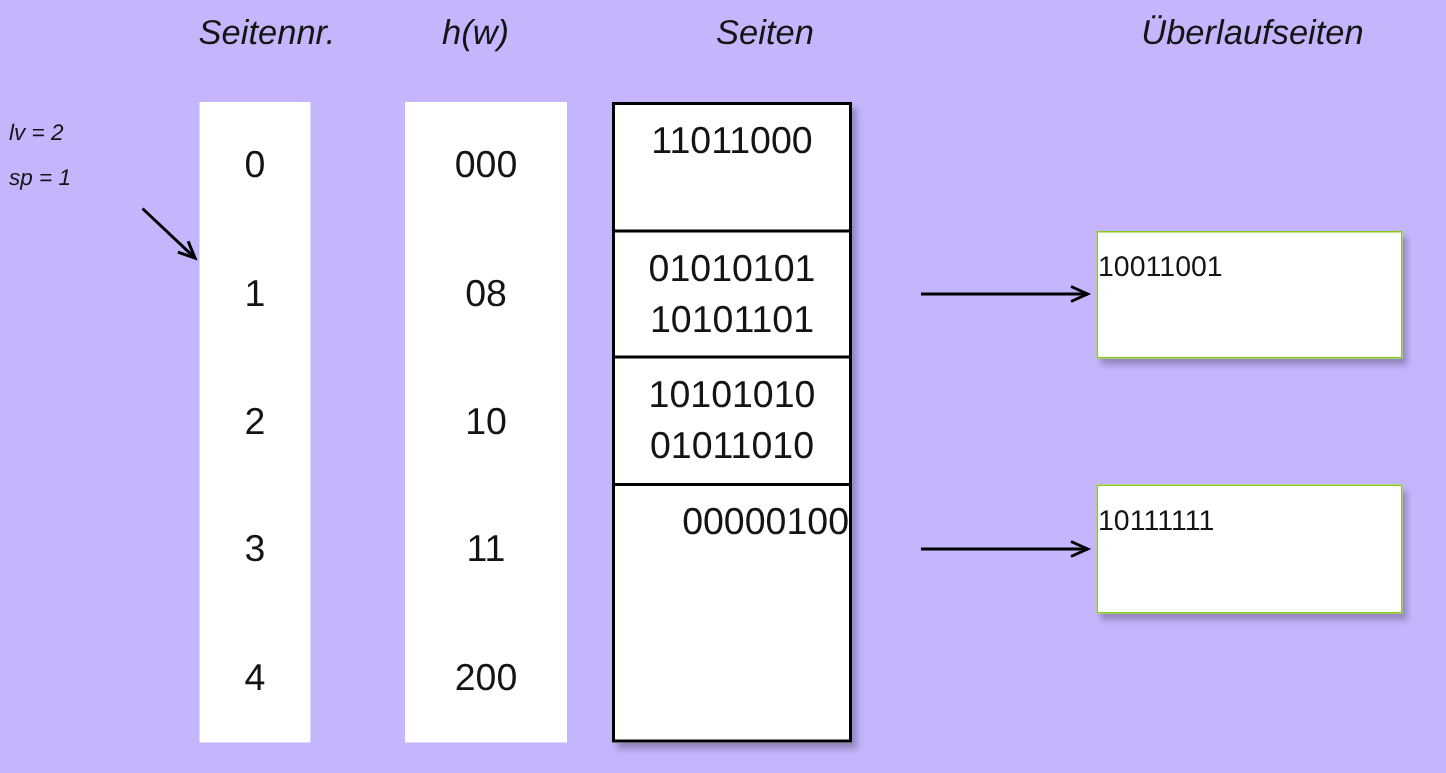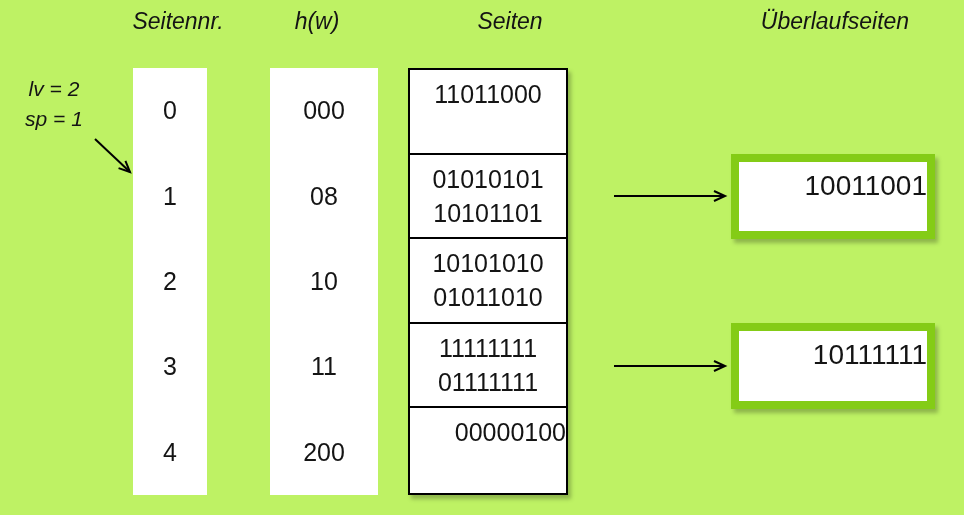--- a/index.html
+++ b/index.html
@@ -7,21 +7,21 @@
   body {
     font-family: "Liberation Sans", sans-serif;
     background: #f5f5f5;
     color: #141414;
     overflow: hidden;
   }
   .canvas {
     position: relative;
     width: 964px;
     height: 515px;
-    background: #bef264;
+    background: #c4b5fd;
   }
   
   .hdr {
     position: absolute;
     top: 8px;
     transform: translateX(-50%);
     font-style: italic;
     font-size: 23px;
     white-space: nowrap;
     color: #141414;
@@ -30,23 +30,22 @@
   .hdr-hw       { left: 317px; }
   .hdr-seiten   { left: 510px; }
   .hdr-ueberlauf{ left: 835px; }
 
   
   .annotation {
     position: absolute;
     left: 6px;
     top: 74px;
     width: 96px;
-    text-align: center;
     font-style: italic;
-    font-size: 21px;
+    font-size: 15px;
     line-height: 30px;
   }
 
   
   .strip {
     position: absolute;
     top: 68px;
     height: 427px;
     background: #ffffff;
     display: flex;
@@ -83,25 +82,25 @@
   }
   .page-cell:last-child { border-bottom: none; text-align: right; }
   .bin { display: block; }
 
   
   .overflow-box {
     position: absolute;
     left: 731px;
     width: 204px;
     background: #ffffff;
-    border: 8px solid #84cc16;
+    border: 1px solid #84cc16;
     box-shadow: 3px 4px 4px rgba(0,0,0,0.25);
-    text-align: right;
+    text-align: left;
     padding-top: 7px;
-    font-size: 28px;
+    font-size: 19px;
     line-height: 34px;
   }
   .overflow-1 { top: 154px; height: 85px; }
   .overflow-2 { top: 323px; height: 86px; }
 
   
   .arrow-layer {
     position: absolute;
     left: 0; top: 0;
     width: 964px; height: 515px;
@@ -145,24 +144,20 @@
     </div>
     <div class="page-cell">
       <span class="bin">01010101</span>
       <span class="bin">10101101</span>
     </div>
     <div class="page-cell">
       <span class="bin">10101010</span>
       <span class="bin">01011010</span>
     </div>
     <div class="page-cell">
-      <span class="bin">11111111</span>
-      <span class="bin">01111111</span>
-    </div>
-    <div class="page-cell">
       <span class="bin">00000100</span>
     </div>
   </div>
 
   <div class="overflow-box overflow-1">
     <span class="bin">10011001</span>
   </div>
   <div class="overflow-box overflow-2">
     <span class="bin">10111111</span>
   </div>

